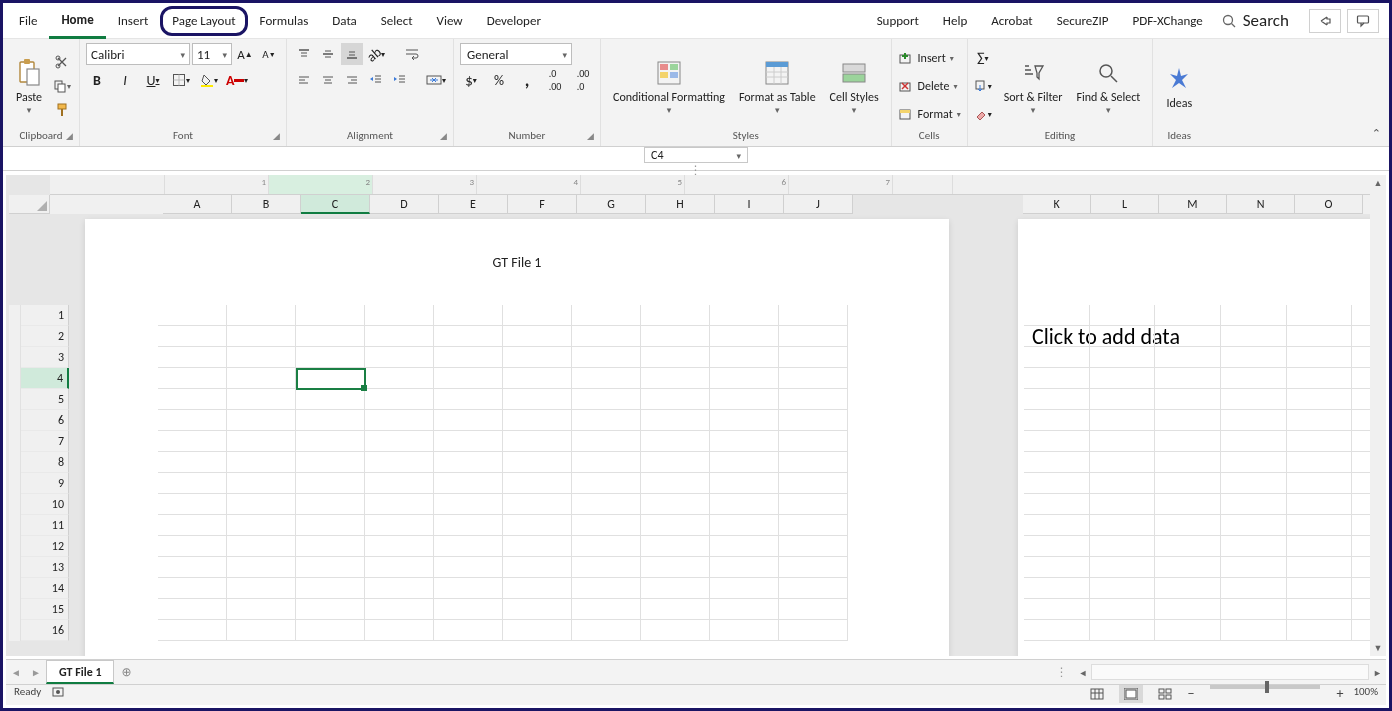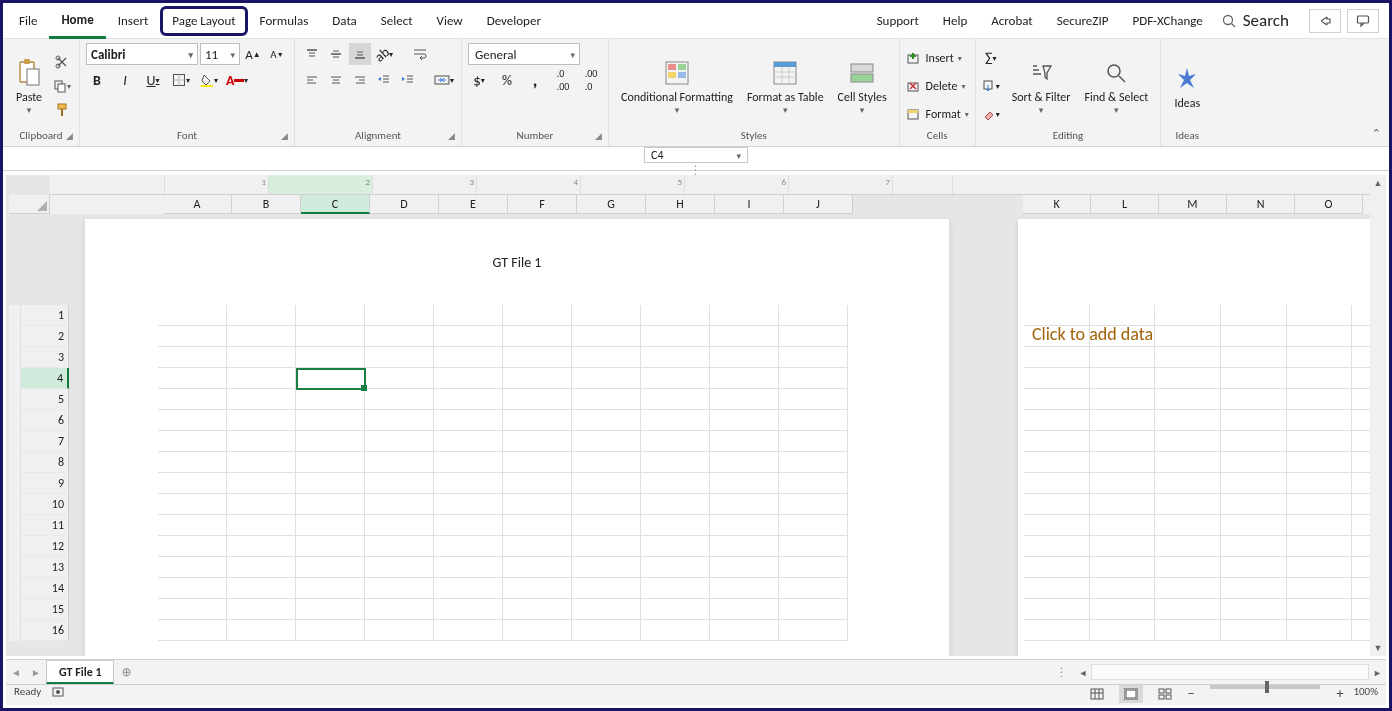--- a/index.html
+++ b/index.html
@@ -2,21 +2,21 @@
 <html><head>
 <meta charset="utf-8">
 <style>
 * { box-sizing: border-box; margin: 0; padding: 0; font-family: "Segoe UI", "Calibri", sans-serif; }
 body { background: #fff; font-size: 12px; color: #222; overflow: hidden; width: 1392px; height: 711px; position: relative; border: 3px solid #1a1464; }
 
 
 .tabs { display: flex; align-items: center; height: 36px; padding: 0 4px; background: #fff; border-bottom: 1px solid #e5e5e5; }
 .tab { padding: 0 12px; height: 36px; display: flex; align-items: center; font-size: 13px; cursor: pointer; }
 .tab.active { border-bottom: 3px solid #107c41; font-weight: 700; }
-.tab.highlighted { border: 3px solid #1a1464; padding: 0 9px; height: 30px; border-radius: 6px; }
+.tab.highlighted { border: 3px solid #1a1464; padding: 0 9px; height: 30px; border-radius: 12px; }
 .tabs .spacer { flex: 1; }
 .tabs .search-ic { padding: 0 6px; }
 .tabs .search-txt { font-size: 17px; padding-right: 20px; }
 .topright { display: flex; gap: 6px; align-items: center; padding-right: 6px; }
 .tr-btn { width: 32px; height: 24px; border: 1px solid #d0d0d0; display: flex; align-items: center; justify-content: center; font-size: 13px; color: #555; }
 
 
 .ribbon { display: flex; height: 108px; background: #f3f3f3; border-bottom: 1px solid #d0d0d0; position: relative; }
 .group { display: flex; flex-direction: column; border-right: 1px solid #e1e1e1; padding: 4px 6px 2px 6px; }
 .group-body { flex: 1; display: flex; align-items: center; gap: 2px; }
@@ -24,21 +24,21 @@
 .group-label .dl { position: absolute; right: 0; bottom: 0; font-size: 9px; color: #888; }
 
 .big-btn { display: flex; flex-direction: column; align-items: center; justify-content: center; padding: 2px 6px; min-width: 40px; height: 84px; font-size: 12px; line-height: 1.15; text-align: center; }
 .big-btn .ic { font-size: 24px; height: 36px; display: flex; align-items: center; justify-content: center; }
 .vcol { display: flex; flex-direction: column; gap: 2px; }
 .mini { width: 22px; height: 22px; display: flex; align-items: center; justify-content: center; font-size: 14px; }
 .mini-row { display: flex; gap: 2px; align-items: center; }
 
 .combo { height: 22px; border: 1px solid #bdbdbd; background: #fff; display: flex; align-items: center; padding: 0 4px; font-size: 13px; }
 .combo .arr { margin-left: auto; font-size: 9px; color: #666; }
-.font-name { width: 112px; font-weight: bold; }
+.font-name { width: 104px; }
 .font-size { width: 40px; }
 .num-fmt { width: 112px; padding-left: 6px; }
 .cells-row { display: flex; align-items: center; gap: 4px; font-size: 12px; height: 22px; }
 .cells-row .ic { width: 16px; text-align: center; }
 .sel { background: #d6d6d6; }
 
 .collapse-caret { position: absolute; right: 8px; bottom: 6px; font-size: 11px; color: #555; }
 
 
 .fxbar { display: flex; align-items: center; height: 24px; border-bottom: 1px solid #d0d0d0; background: #fff; flex-direction: column; }
@@ -65,21 +65,21 @@
 .row-hdrs { position: absolute; top: 130px; left: 3px; width: 60px; }
 .row-hdr { display: flex; height: 21px; }
 .row-mini { width: 12px; border-right: 1px solid #e1e1e1; background: #f0f0f0; font-size: 7px; color: #999; text-align: center; }
 .row-num { width: 48px; border-right: 1px solid #d0d0d0; border-bottom: 1px solid #e9e9e9; background: #f0f0f0; text-align: right; padding-right: 4px; font-size: 12px; line-height: 21px; }
 .row-num.sel { background: #d0eadb; border-right: 2px solid #107c41; }
 
 .page { position: absolute; background: #fff; box-shadow: 0 2px 6px rgba(0,0,0,.12); }
 .page.p1 { top: 44px; left: 79px; width: 864px; height: 580px; }
 .page.p2 { top: 44px; left: 1012px; width: 400px; height: 580px; }
 .page .hdr-area { height: 86px; display: flex; align-items: center; justify-content: center; font-size: 14px; color: #222; }
-.page .placeholder { position: absolute; top: 104px; left: 14px; font-size: 18px; color: #a16207; }
+.page .placeholder { position: absolute; top: 104px; left: 14px; font-size: 22px; color: #000000; }
 .gridbody { position: absolute; top: 86px; left: 73px; right: 98px; }
 .gridbody.p2 { left: 6px; right: 0; }
 .grow { height: 21px; display: flex; }
 .gcell { width: 69px; border-right: 1px solid #e0e0e0; border-bottom: 1px solid #e0e0e0; }
 .active-cell { position: absolute; border: 2px solid #1a7f44; width: 70px; height: 22px; z-index: 5; }
 .active-cell::after { content: ""; position: absolute; right: -3px; bottom: -3px; width: 6px; height: 6px; background: #1a7f44; }
 
 .vscroll { position: absolute; top: 0; right: 0; width: 16px; bottom: 0; background: #f0f0f0; }
 .vscroll .arrow { height: 16px; text-align: center; font-size: 9px; color: #666; line-height: 16px; }
 

